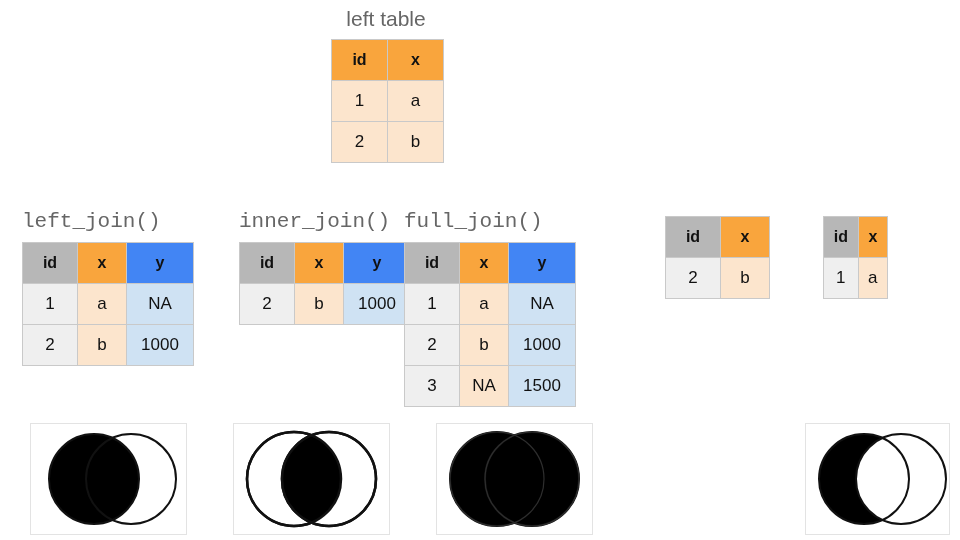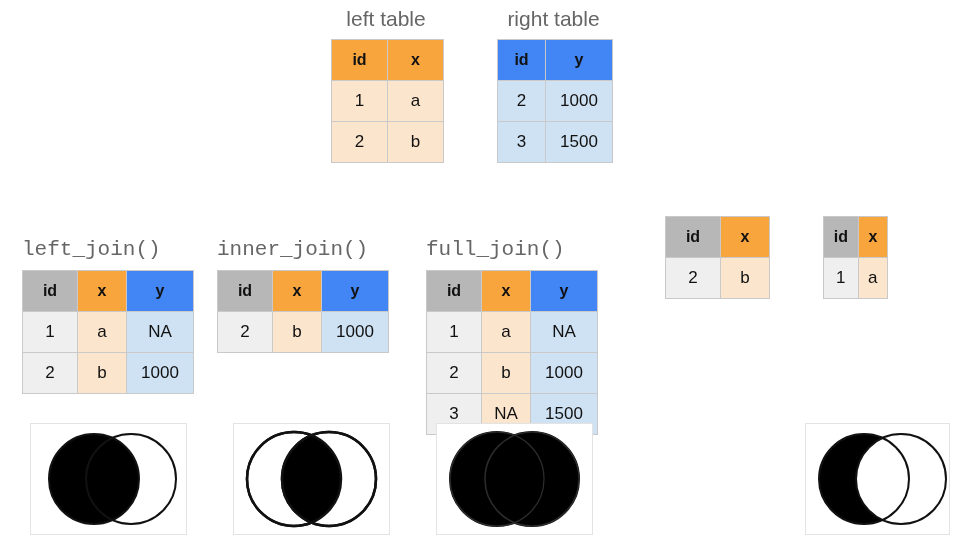--- a/index.html
+++ b/index.html
@@ -31,21 +31,20 @@
     white-space: nowrap;
     line-height: 26px;
   }
   .title-mono {
     font-family: "Liberation Mono", "DejaVu Sans Mono", monospace;
     font-size: 21px;
     color: #666666;
     white-space: nowrap;
     line-height: 26px;
     letter-spacing: 0px;
-    margin-top: 28px;
   }
 
   
   table.tbl {
     border-collapse: collapse;
     table-layout: fixed;
     font-family: "Liberation Sans", sans-serif;
   }
   table.tbl td {
     border: 1px solid #c9c9c9;
@@ -95,39 +94,20 @@
         <td class="b-orange">a</td>
       </tr>
       <tr>
         <td class="b-orange">2</td>
         <td class="b-orange">b</td>
       </tr>
     </tbody>
       </table>
   </div>
 
-  <div class="panel" style="left:497px; top:6px;">
-    <div class="title-sans" style="text-align:center; width:113px;">right table</div>
-    <table class="tbl" style="margin-top:7px;">
-      <tbody>
-          <tr>
-        <td class="hdr h-blue" style="width:47px;">id</td>
-        <td class="hdr h-blue" style="width:66px;">y</td>
-      </tr>
-      <tr>
-        <td class="b-blue">2</td>
-        <td class="b-blue">1000</td>
-      </tr>
-      <tr>
-        <td class="b-blue">3</td>
-        <td class="b-blue">1500</td>
-      </tr>
-    </tbody>
-      </table>
-  </div>
 
   <div class="panel" style="left:22px; top:209px;">
     <div class="title-mono">left_join()</div>
     <table class="tbl" style="margin-top:7px;">
       <tbody>
           <tr>
         <td class="hdr h-gray" style="width:54px;">id</td>
         <td class="hdr h-orange" style="width:48px;">x</td>
         <td class="hdr h-blue" style="width:66px;">y</td>
       </tr>
@@ -138,39 +118,39 @@
       </tr>
       <tr>
         <td class="b-gray">2</td>
         <td class="b-orange">b</td>
         <td class="b-blue">1000</td>
       </tr>
     </tbody>
       </table>
   </div>
 
-  <div class="panel" style="left:217px; top:209px;">
+  <div class="panel" style="left:239px; top:209px;">
     <div class="title-mono">inner_join()</div>
     <table class="tbl" style="margin-top:7px;">
       <tbody>
           <tr>
         <td class="hdr h-gray" style="width:54px;">id</td>
         <td class="hdr h-orange" style="width:48px;">x</td>
         <td class="hdr h-blue" style="width:66px;">y</td>
       </tr>
       <tr>
         <td class="b-gray">2</td>
         <td class="b-orange">b</td>
         <td class="b-blue">1000</td>
       </tr>
     </tbody>
       </table>
   </div>
 
-  <div class="panel" style="left:426px; top:209px;">
+  <div class="panel" style="left:404px; top:209px;">
     <div class="title-mono">full_join()</div>
     <table class="tbl" style="margin-top:7px;">
       <tbody>
           <tr>
         <td class="hdr h-gray" style="width:54px;">id</td>
         <td class="hdr h-orange" style="width:48px;">x</td>
         <td class="hdr h-blue" style="width:66px;">y</td>
       </tr>
       <tr>
         <td class="b-gray">1</td>

